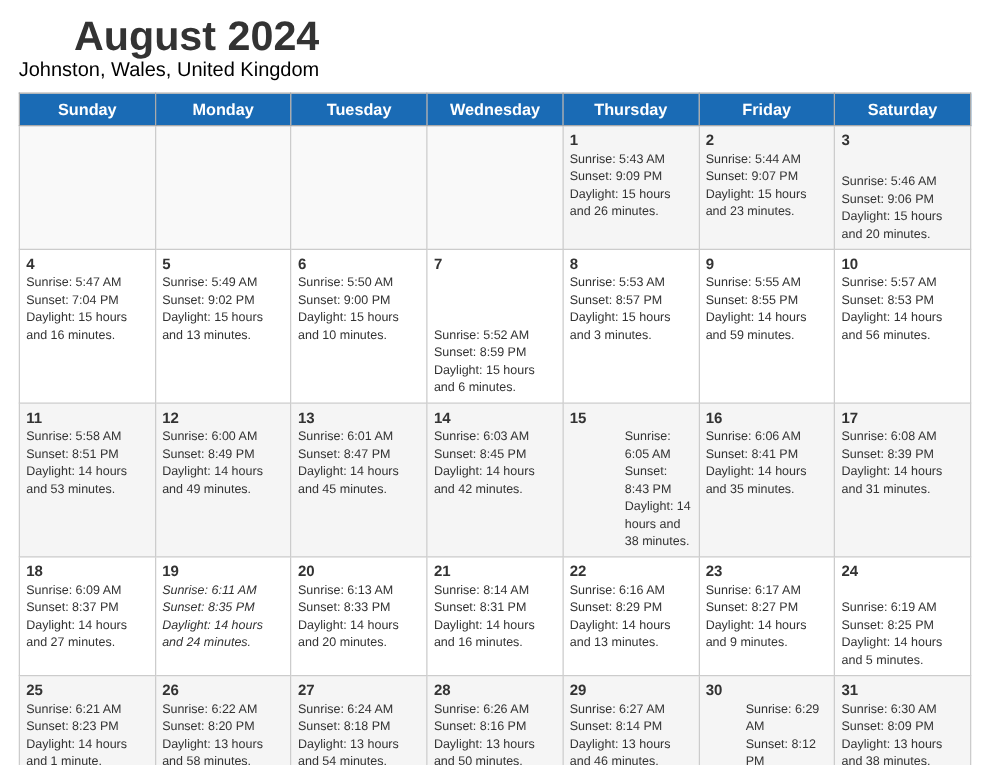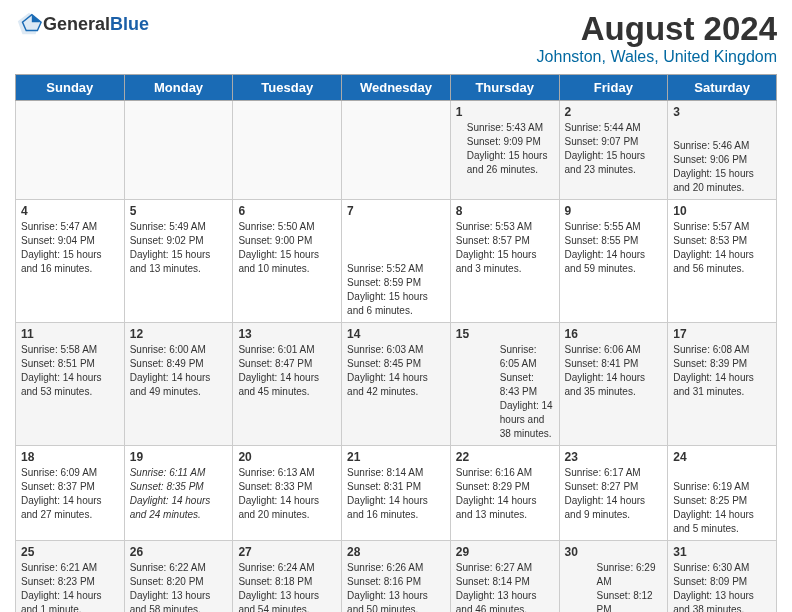--- a/index.html
+++ b/index.html
@@ -33,21 +33,21 @@
     .title-area {
       text-align: right;
     }
     .main-title {
       font-size: 33px;
       font-weight: bold;
       color: #333;
     }
     .subtitle {
       font-size: 16px;
-      color: #0369a1;
+      color: #000000;
     }
     table {
       width: 100%;
       border-collapse: collapse;
       table-layout: fixed;
     }
     thead th {
       background-color: #1a6bb5;
       color: #fff;
       text-align: center;
@@ -97,31 +97,20 @@
     }
     .logo-line {
       display: flex;
       align-items: center;
     }
   </style>
 </head>
 <body>
 
 <div class="header-area">
-  <div class="logo-wrap">
-    <div class="logo-line">
-      <svg class="logo-icon" viewBox="0 0 30 30">
-        <polygon points="15,3 27,12 22,26 8,26 3,12" fill="#1a6bb5" opacity="0.15"></polygon>
-        <polygon points="18,5 28,13 18,13" fill="#1a6bb5"></polygon>
-        <polygon points="18,5 28,13 24,22 12,22 8,13" fill="none" stroke="#1a6bb5" stroke-width="1.5"></polygon>
-      </svg>
-      <span class="logo-text-general">General</span>
-      <span class="logo-text-blue">Blue</span>
-    </div>
-  </div>
   <div class="title-area">
     <div class="main-title">August 2024</div>
     <div class="subtitle">Johnston, Wales, United Kingdom</div>
   </div>
 </div>
 
 <table>
   <thead>
     <tr>
     <th>Sunday</th>
@@ -134,42 +123,42 @@
       </tr>
   </thead>
   <tbody id="calendar-body">
   <tr>
         <td class="empty-cell"></td>
         <td class="empty-cell"></td>
         <td class="empty-cell"></td>
         <td class="empty-cell"></td>
         <td>
           <span class="day-num">1</span>
-          <div class="day-info" style="white-space: pre-line; margin-left: 11px;">Sunrise: 5:43 AM
+          <div class="day-info" style="white-space: pre-line;">Sunrise: 5:43 AM
 Sunset: 9:09 PM
 Daylight: 15 hours and 26 minutes.</div>
         </td>
         <td>
           <span class="day-num">2</span>
           <div class="day-info" style="white-space: pre-line;">Sunrise: 5:44 AM
 Sunset: 9:07 PM
 Daylight: 15 hours and 23 minutes.</div>
         </td>
         <td>
           <span class="day-num">3</span>
           <div class="day-info" style="white-space: pre-line; margin-top: 20px;">Sunrise: 5:46 AM
 Sunset: 9:06 PM
 Daylight: 15 hours and 20 minutes.</div>
         </td>
       </tr>
       <tr>
         <td>
           <span class="day-num">4</span>
           <div class="day-info" style="white-space: pre-line;">Sunrise: 5:47 AM
-Sunset: 9:04 PM
+Sunset: 7:04 PM
 Daylight: 15 hours and 16 minutes.</div>
         </td>
         <td>
           <span class="day-num">5</span>
           <div class="day-info" style="white-space: pre-line;">Sunrise: 5:49 AM
 Sunset: 9:02 PM
 Daylight: 15 hours and 13 minutes.</div>
         </td>
         <td>
           <span class="day-num">6</span>

